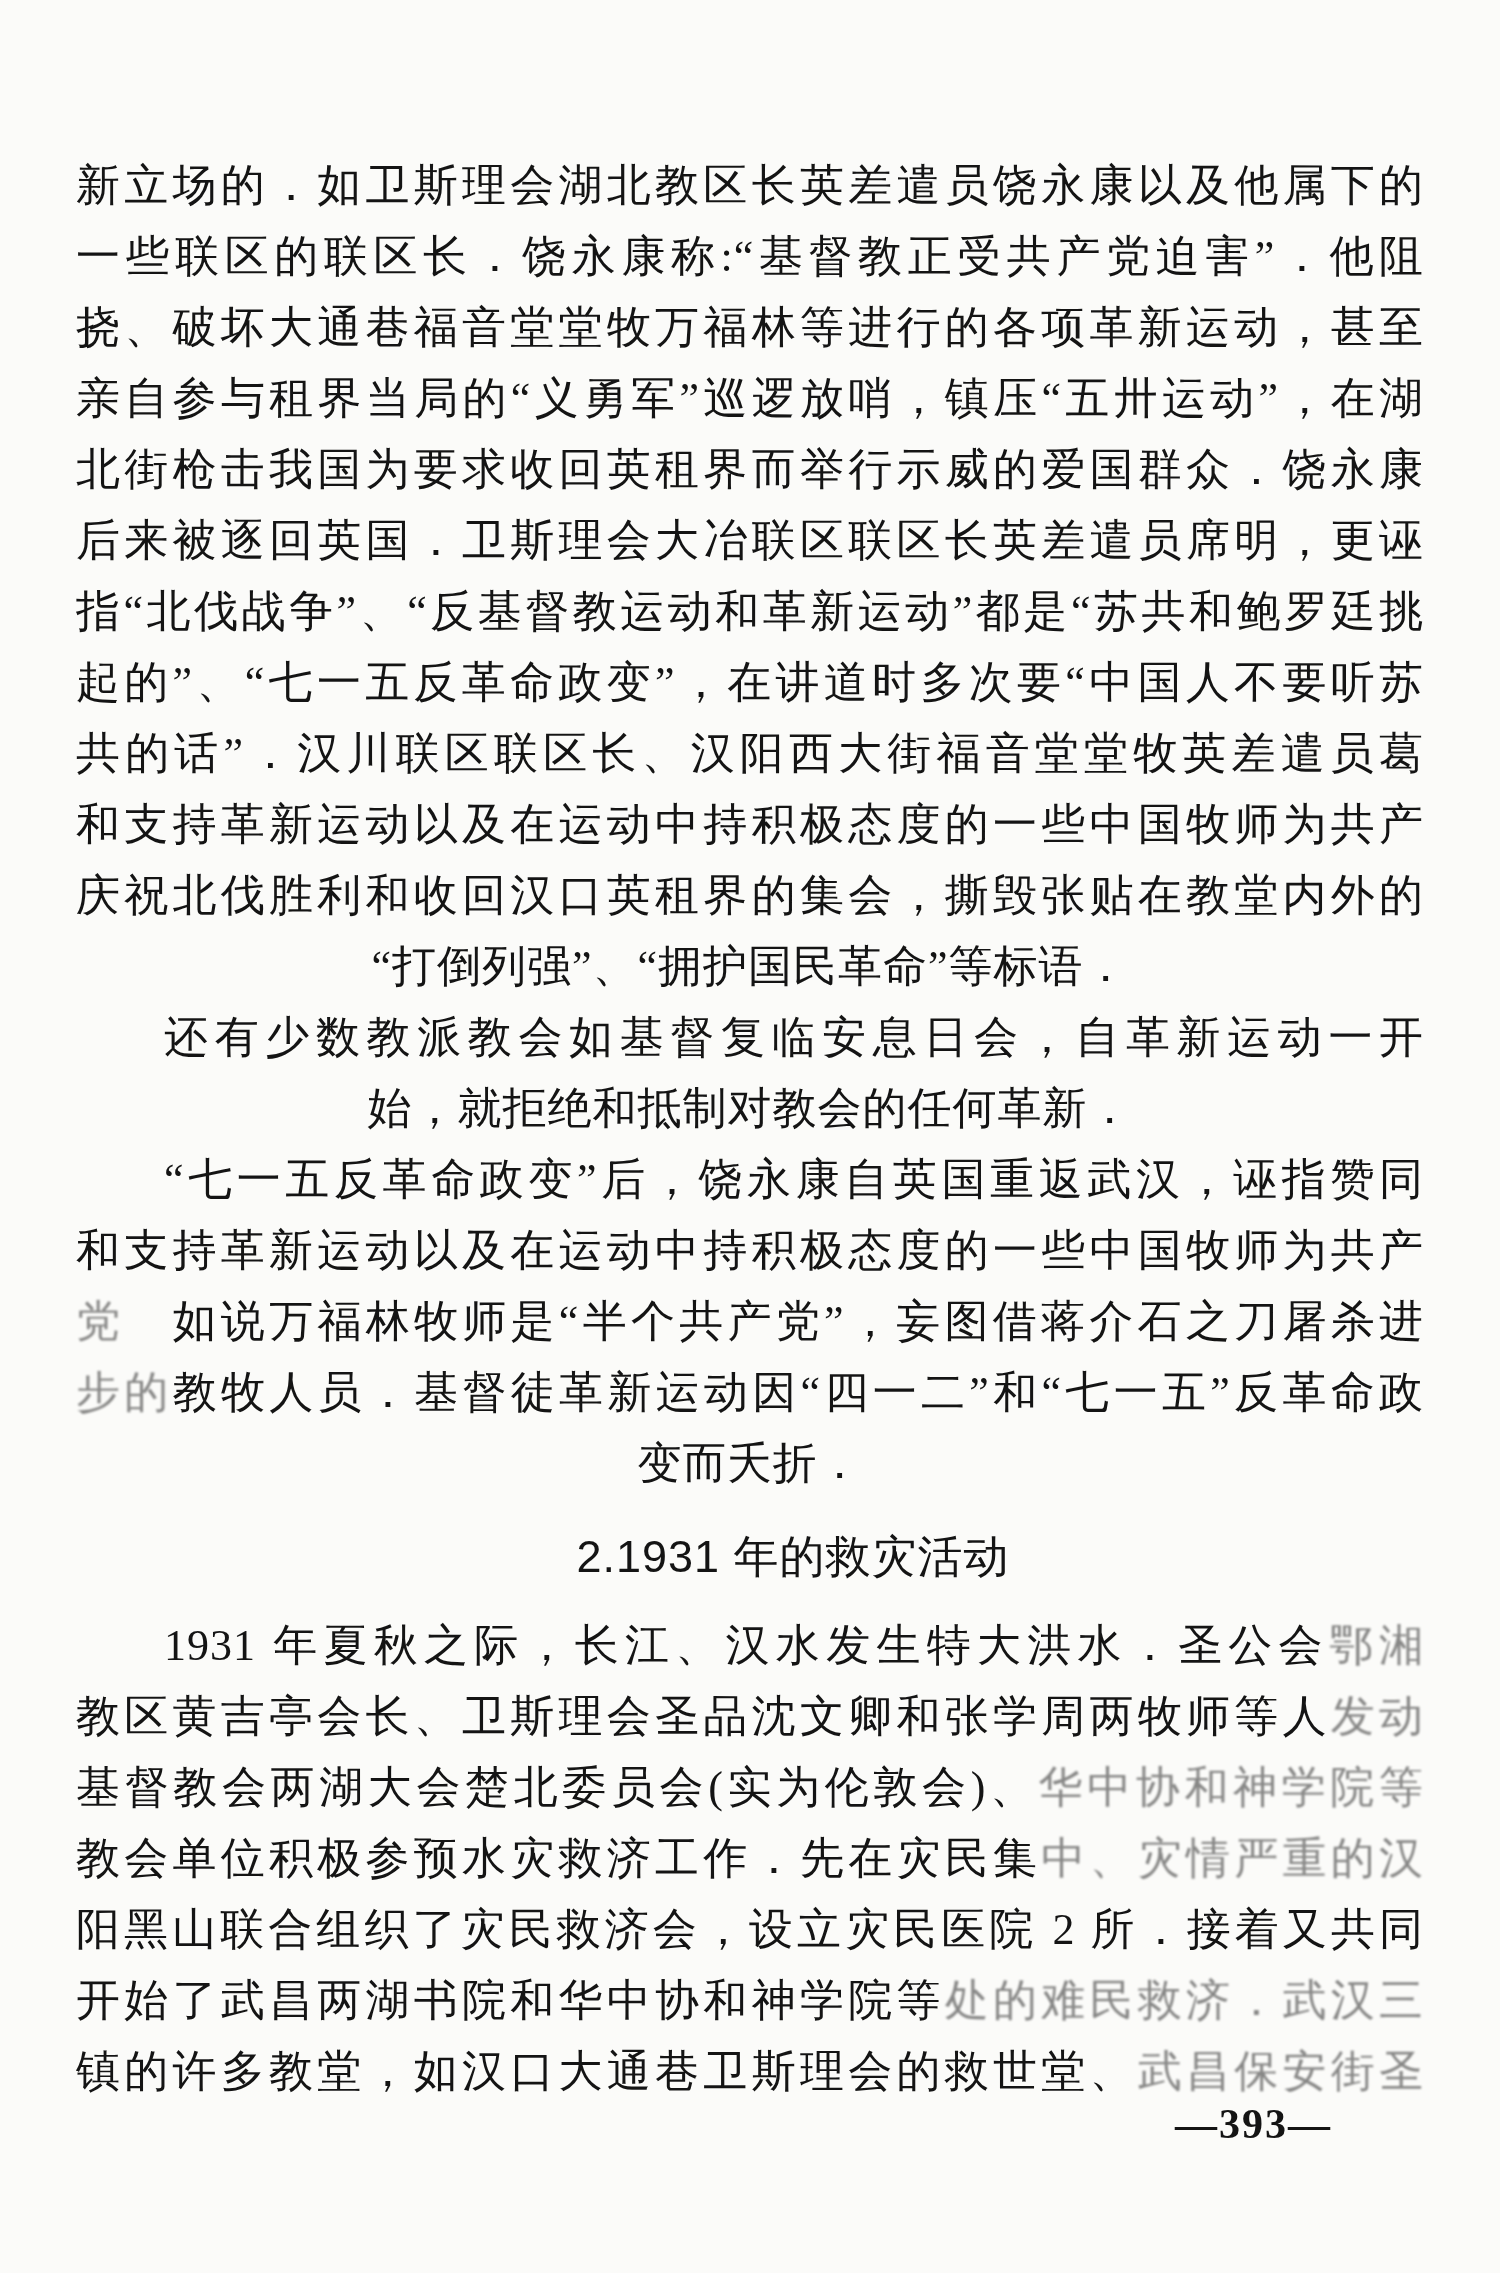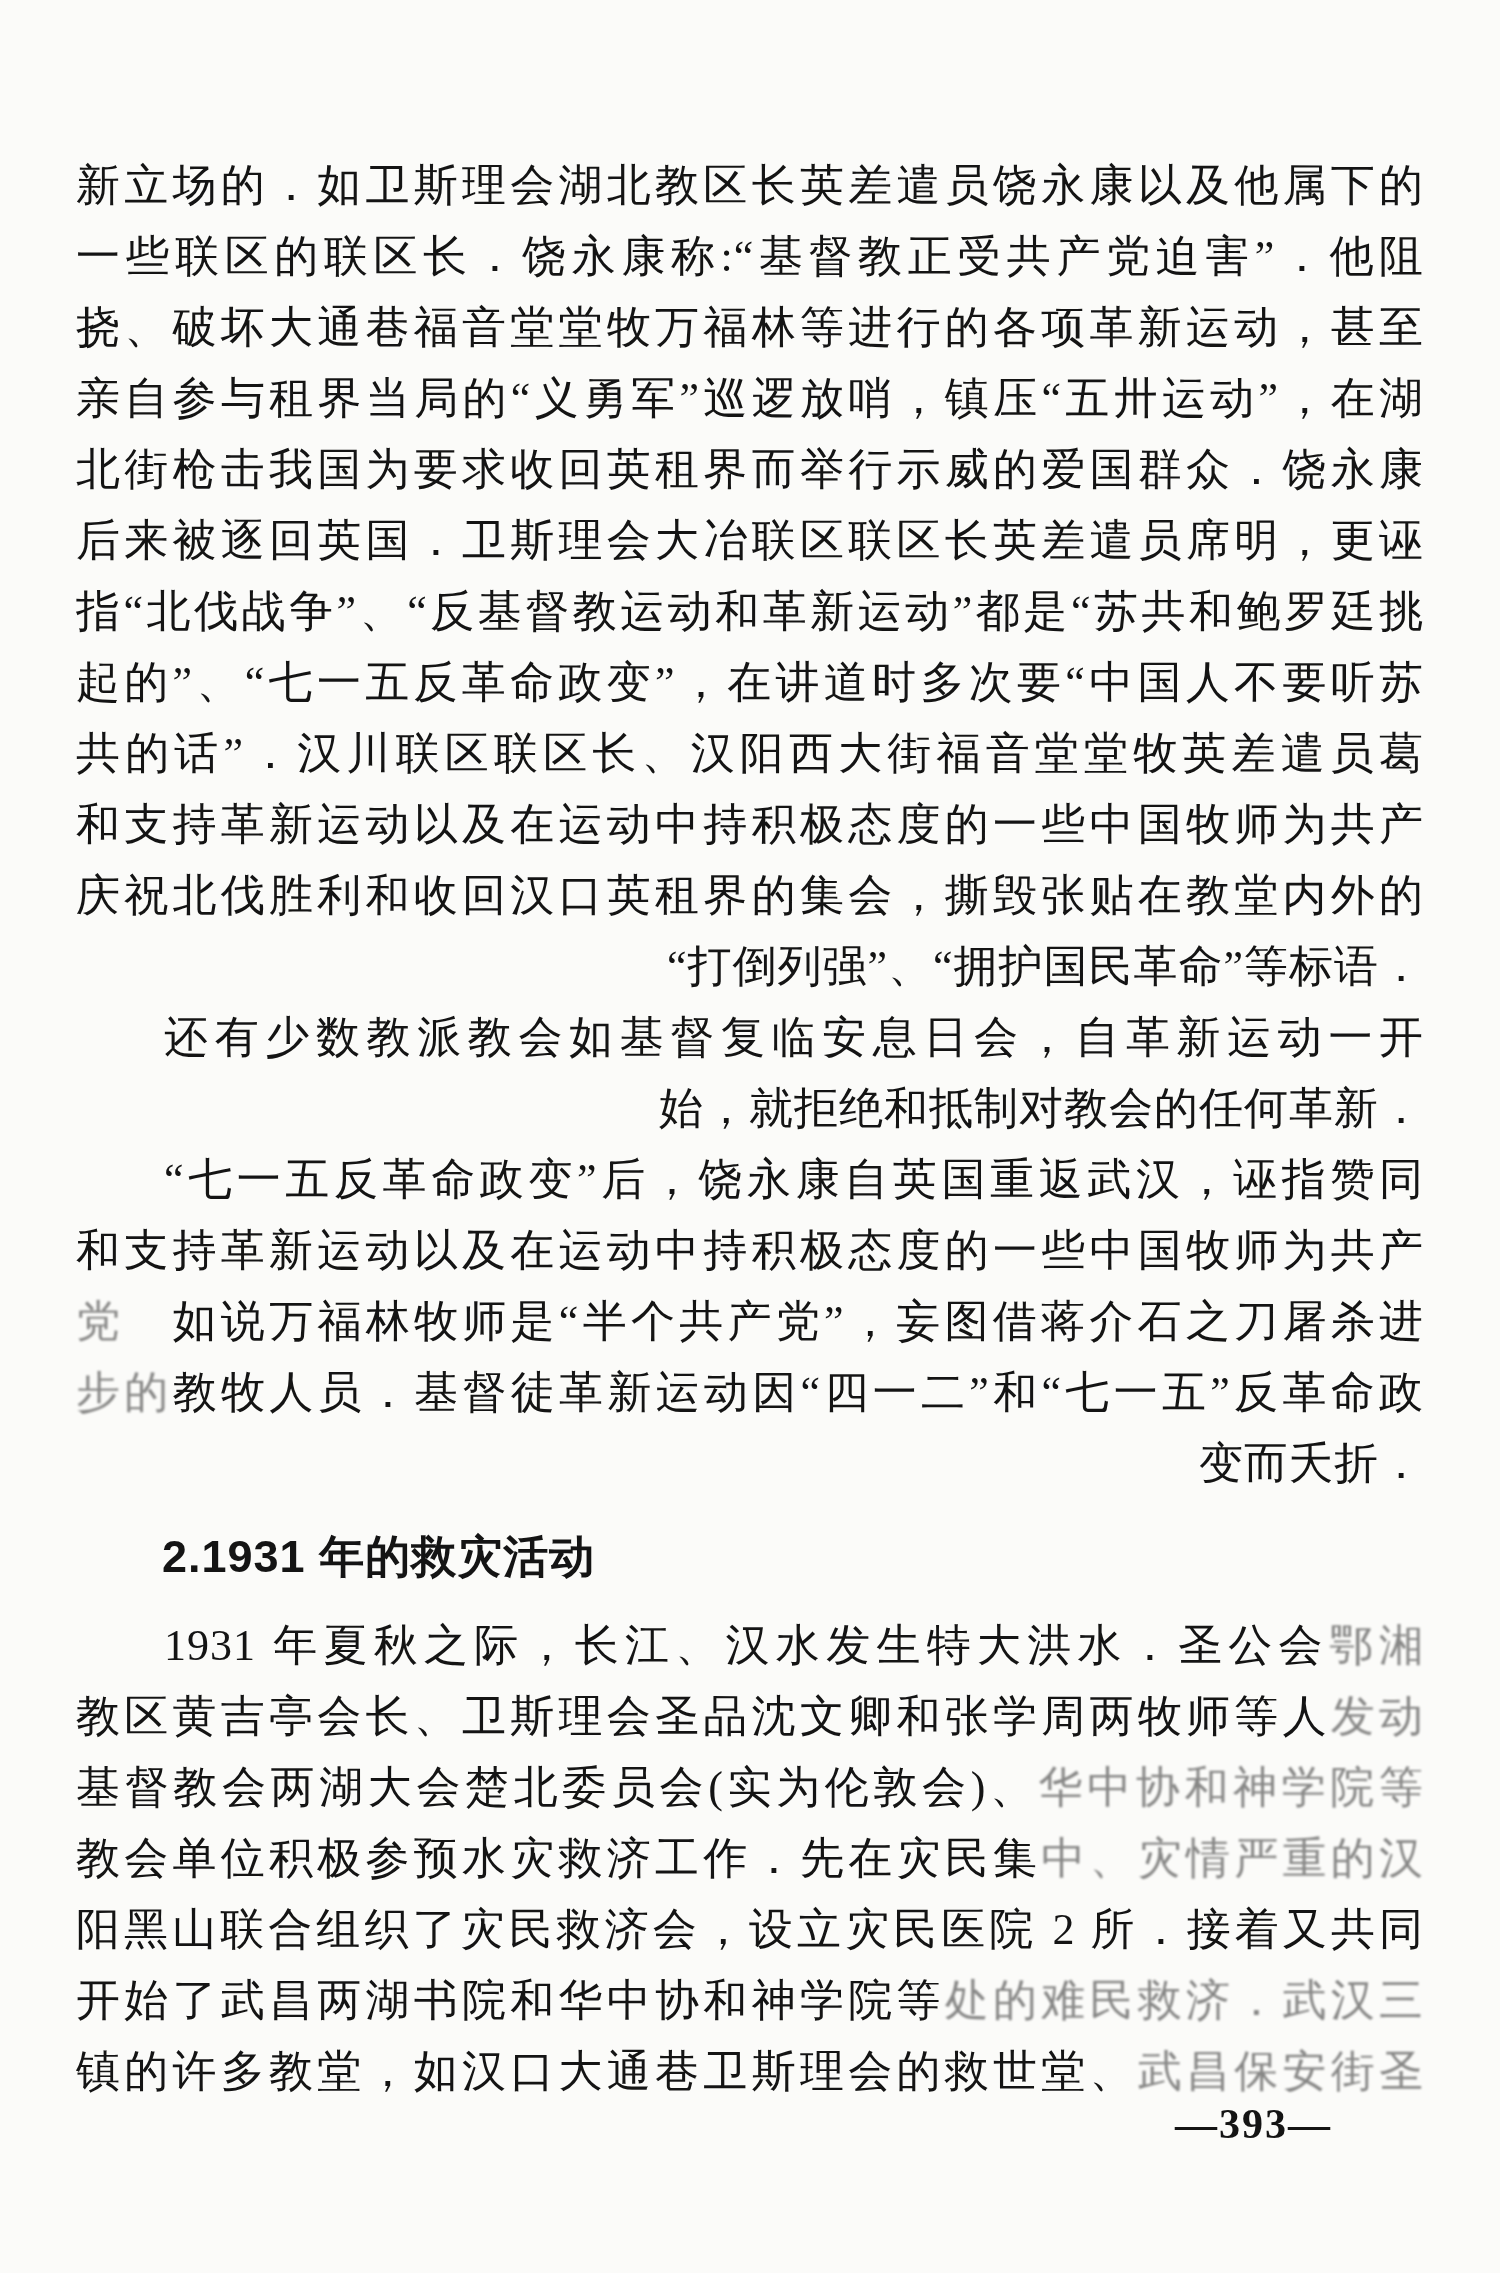--- a/index.html
+++ b/index.html
@@ -18,38 +18,39 @@
     position: absolute;
     left: 76px; top: 150px;
     width: 1348px;
   }
   .line {
     font-size: 44px;
     line-height: 71px;
     height: 71px;
     white-space: nowrap;
     letter-spacing: 1px;
-    text-align: right;
+    text-align: center;
   }
   .line.j {
     white-space: normal;
     text-align: justify;
     text-align-last: justify;
   }
   .line.ind { padding-left: 88px; }
   .heading {
     font-family: "Liberation Sans", "DejaVu Sans", sans-serif;
-    font-weight: 700;
+    font-weight: 400;
     font-size: 45px;
     line-height: 71px;
     height: 71px;
     margin-top: 22px;
     margin-bottom: 18px;
     padding-left: 86px;
     letter-spacing: 1px;
+    text-align: center;
   }
   .sm { opacity: 0.5; filter: blur(1.3px); }
   .page-number {
     position: absolute;
     top: 2100px; right: 0; left: 0;
     text-align: right;
     padding-right: 168px;
     font-size: 42px;
     font-weight: 600;
     letter-spacing: 2px;

